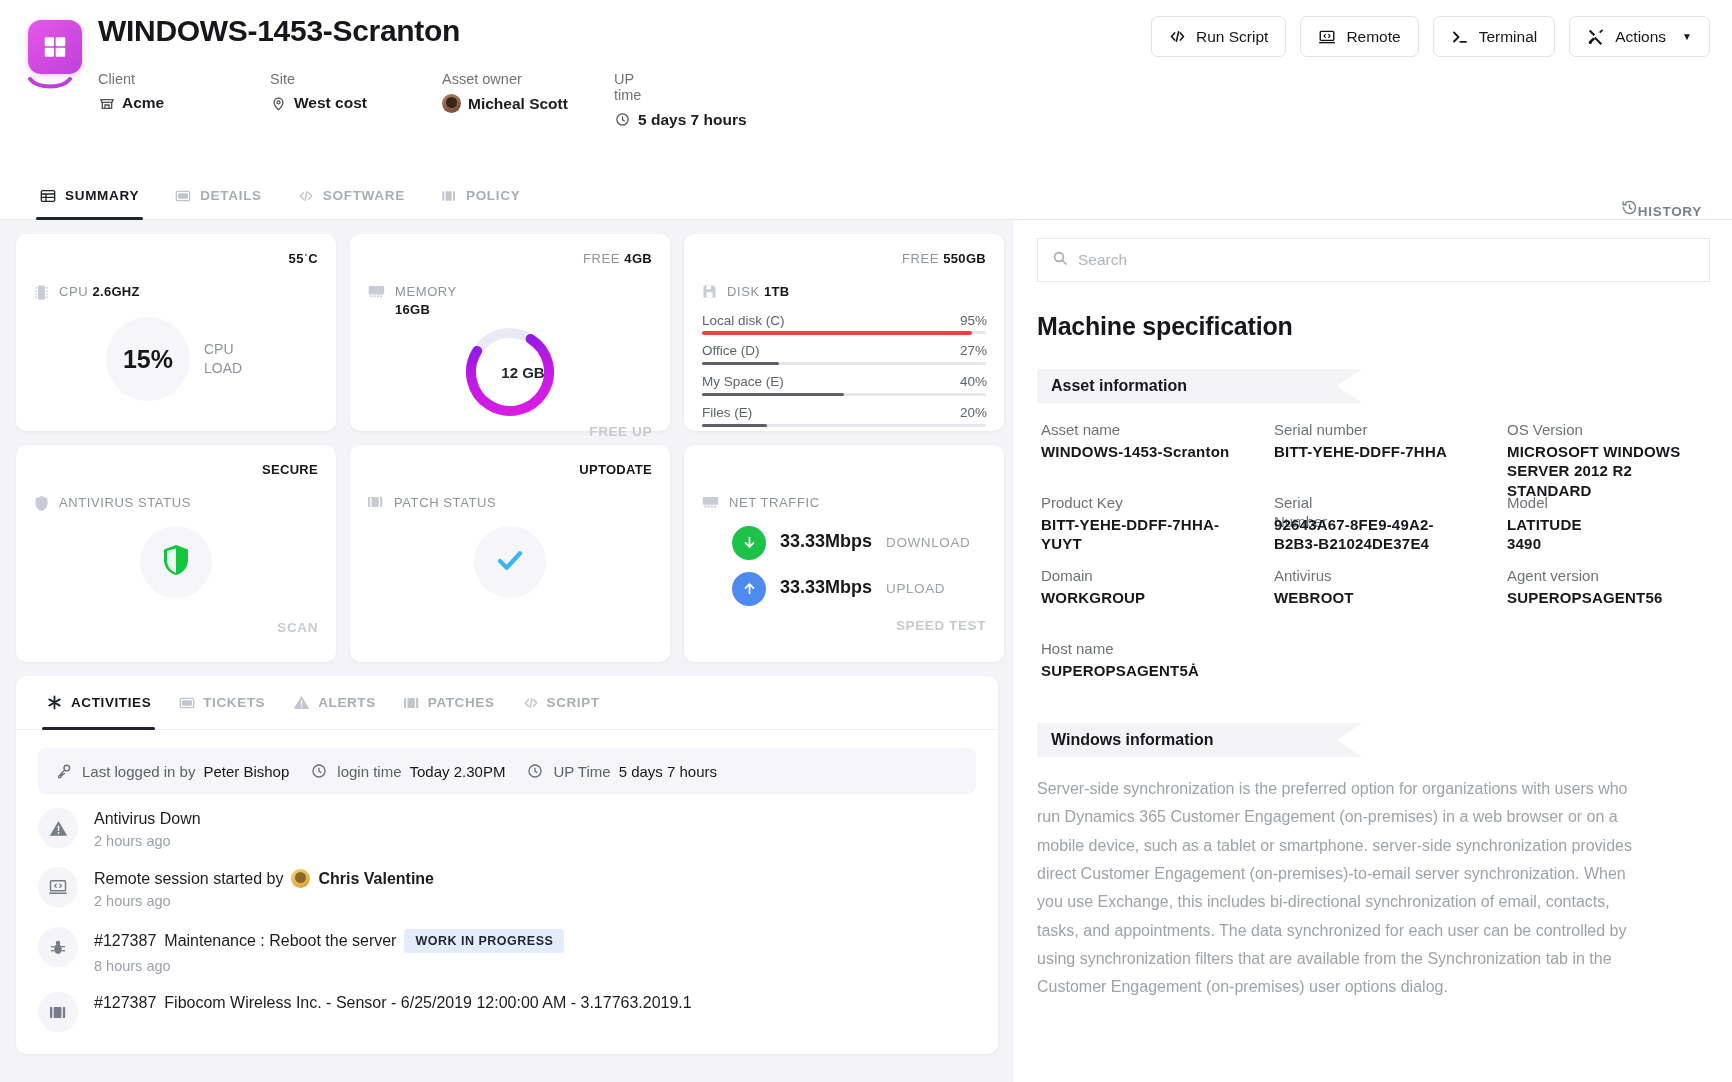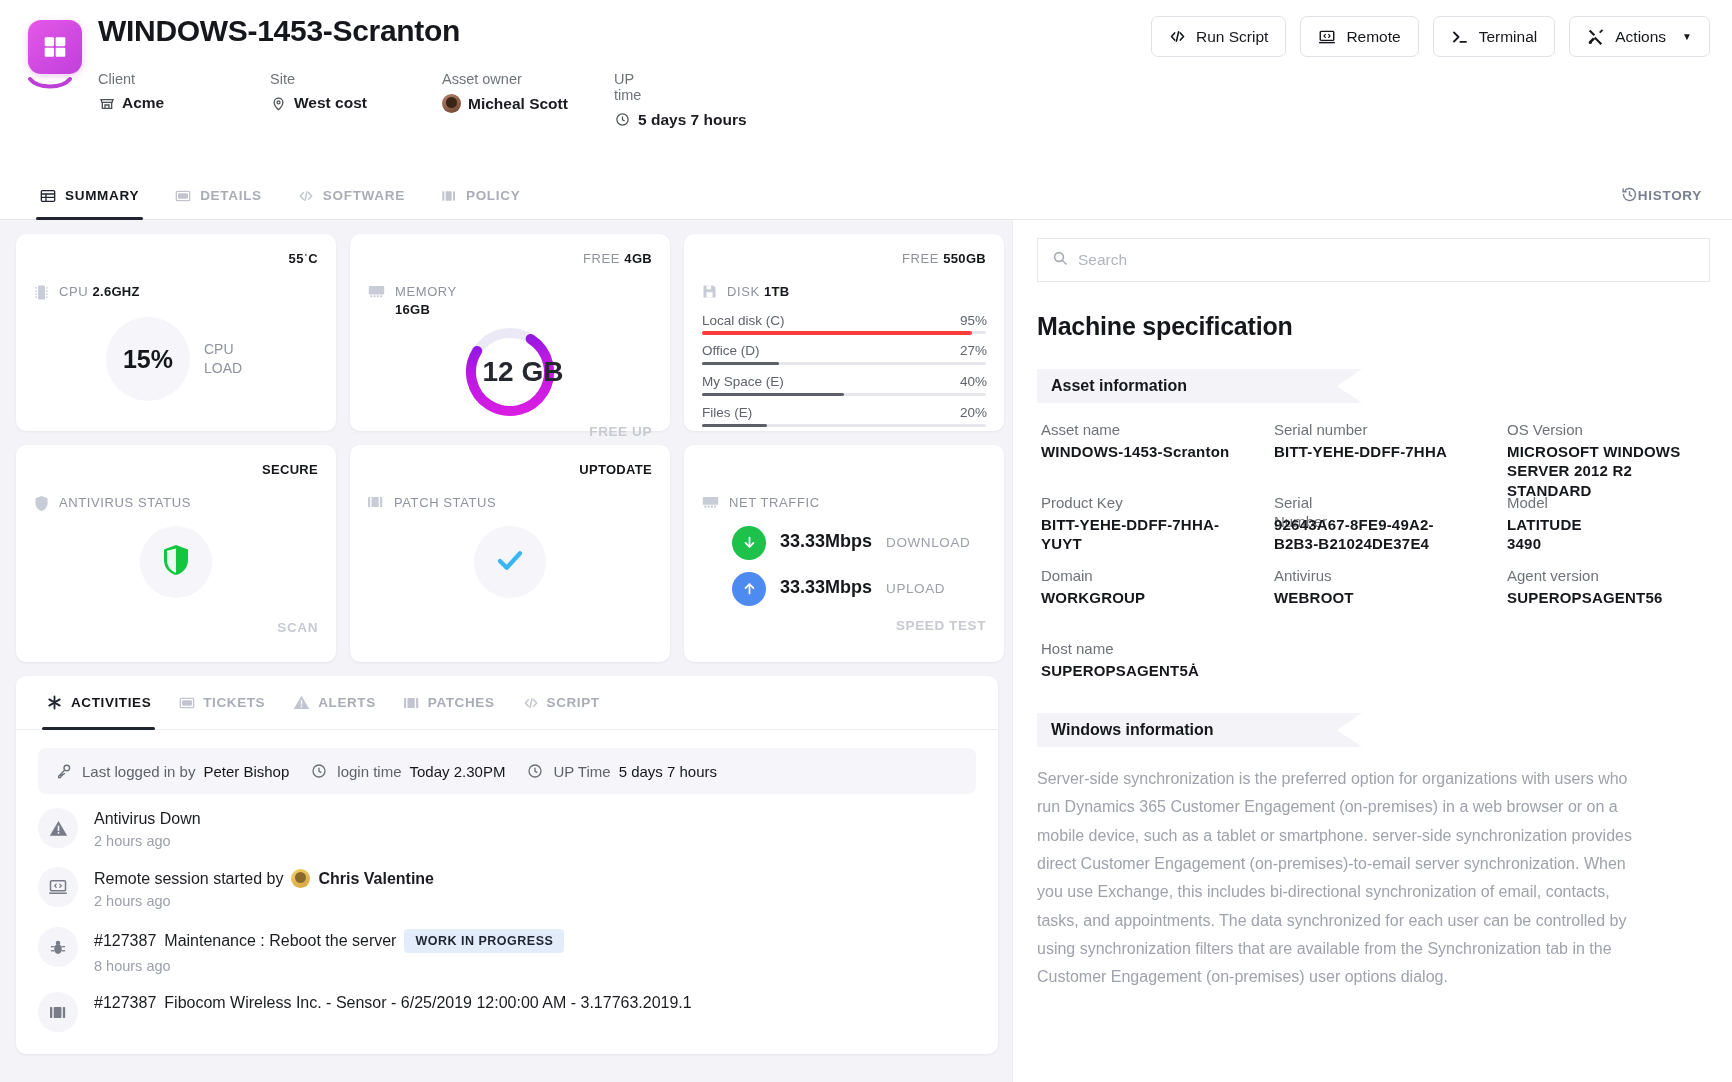--- a/index.html
+++ b/index.html
@@ -48,21 +48,21 @@
   .btn .caret { margin-left:6px; font-size:10px; color:#15171c; }
 
   
   .tabbar { height:48px; border-bottom:1px solid #e8e9ef; display:flex; align-items:stretch; padding:0 22px; position:relative; background:#fff; flex:0 0 auto;}
   .tab { display:flex; align-items:center; gap:9px; padding:0 18px; font-size:13.5px; letter-spacing:.7px; font-weight:700;
          color:#a9adb8; cursor:pointer; position:relative; }
   .tab.active { color:#15171c; }
   .tab.active:after { content:""; position:absolute; left:14px; right:14px; bottom:-1px; height:3px; background:#1f2430; border-radius:2px; }
   .tab .tico { display:flex; align-items:center; color:#c2c5cf; }
   .tab.active .tico { color:#1f2430; }
-  .history-btn { margin-left:auto; display:flex; align-items:center; gap:0; font-size:13.5px; letter-spacing:.7px;
+  .history-btn { margin-left:auto; display:flex; align-items:flex-end; gap:0; font-size:13.5px; letter-spacing:.7px;
                  font-weight:700; color:#787f90; cursor:pointer; padding-right:8px;}
 
   
   .body { flex:1 1 auto; display:flex; min-height:0; background:#f4f4f8; }
   .left { width:1012px; flex:0 0 1012px; padding:14px 14px 0 16px; overflow:hidden; }
   .right { flex:1 1 auto; background:#ffffff; padding:18px 22px 0 24px; overflow:hidden; border-left:1px solid #eceef3;}
 
   .card-row { display:flex; gap:14px; }
   .card { background:#ffffff; border-radius:10px; box-shadow:0 1px 3px rgba(25,30,60,.07); padding:16px 18px; }
   .card-hd { display:flex; align-items:flex-start; }
@@ -77,21 +77,21 @@
   .c-disk { width:320px; flex:0 0 320px; height:197px; }
   .c-av, .c-patch { width:320px; flex:0 0 320px; height:217px; }
   .c-net { width:320px; flex:0 0 320px; height:217px; }
 
   .cpu-body { display:flex; align-items:center; justify-content:center; gap:14px; margin-top:16px;}
   .cpu-circle { width:84px; height:84px; border-radius:50%; background:#f5f5fa; display:flex; align-items:center; justify-content:center;
                 font-size:25px; font-weight:700; color:#15171c;}
   .cpu-caption { font-size:14px; color:#8e939f; line-height:1.35; max-width:42px;}
 
   .donut-wrap { display:flex; justify-content:center; margin-top:6px; position:relative; }
-  .donut-label { position:absolute; top:50%; left:50%; transform:translate(-50%,-50%); font-size:28px; font-weight:700; color:#25282e;padding-left:26px;}
+  .donut-label { position:absolute; top:50%; left:50%; transform:translate(-50%,-50%); font-size:15px; font-weight:700; color:#25282e;padding-left:26px;}
   .mem-foot { text-align:right; font-size:13.5px; letter-spacing:.6px; color:#c7cad3; font-weight:700; margin-top:4px;}
 
   .disk-list { margin-top:12px; }
   .disk-item { margin-bottom:9px; }
   .disk-top { display:flex; align-items:flex-start; font-size:13.5px; color:#5e636d; }
   .disk-name { flex:1 1 auto; }
   .disk-pct { width:26px; text-align:right; line-height:1.25; }
   .disk-track { height:3px; background:#e6e7ec; border-radius:2px; margin-top:2px; position:relative; }
   .disk-fill { height:3px; border-radius:2px; background:#5d6068; }
   .disk-fill.red { background:#fa3c3c; height:4px; margin-top:-0.5px;}
@@ -757,20 +757,20 @@
         <div class="spec-cell">
           <div class="spec-lbl wide">Agent version</div>
           <div class="spec-val narrow">SUPEROPSAGENT56</div>
         </div>
         <div class="spec-cell">
           <div class="spec-lbl wide">Host name</div>
           <div class="spec-val narrow">SUPEROPSAGENT5Ȧ</div>
         </div>
       </div>
 
-      <div class="ribbon" style="margin-top:0">
+      <div class="ribbon" style="margin-top:10px">
         <span>Windows information</span>
       </div>
       <div class="win-para">Server-side synchronization is the preferred option for organizations with users who run Dynamics 365 Customer Engagement (on-premises) in a web browser or on a mobile device, such as a tablet or smartphone. server-side synchronization provides direct Customer Engagement (on-premises)-to-email server synchronization. When you use Exchange, this includes bi-directional synchronization of email, contacts, tasks, and appointments. The data synchronized for each user can be controlled by using synchronization filters that are available from the Synchronization tab in the Customer Engagement (on-premises) user options dialog.</div>
     </div>
 
   </div>
 </div>
 
 </body></html>

